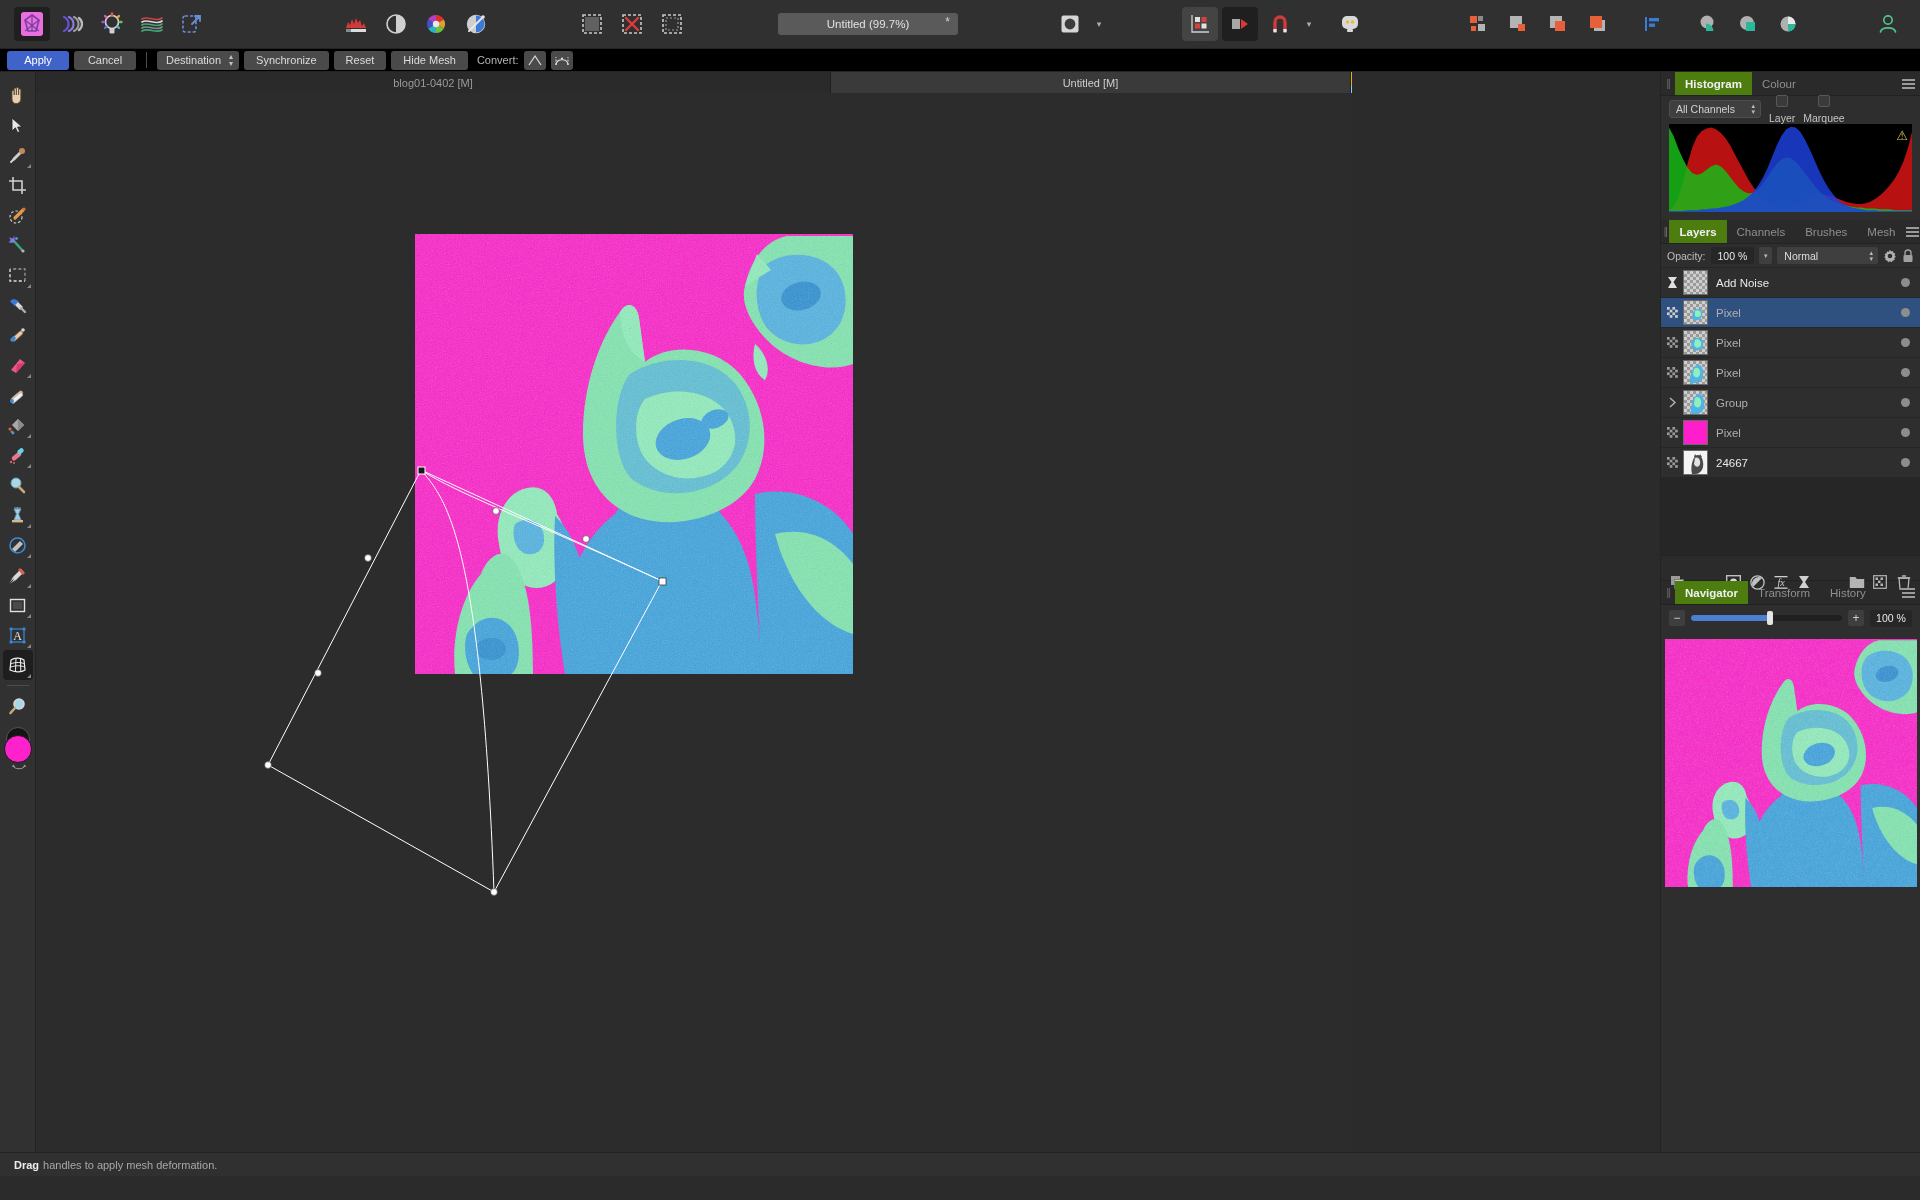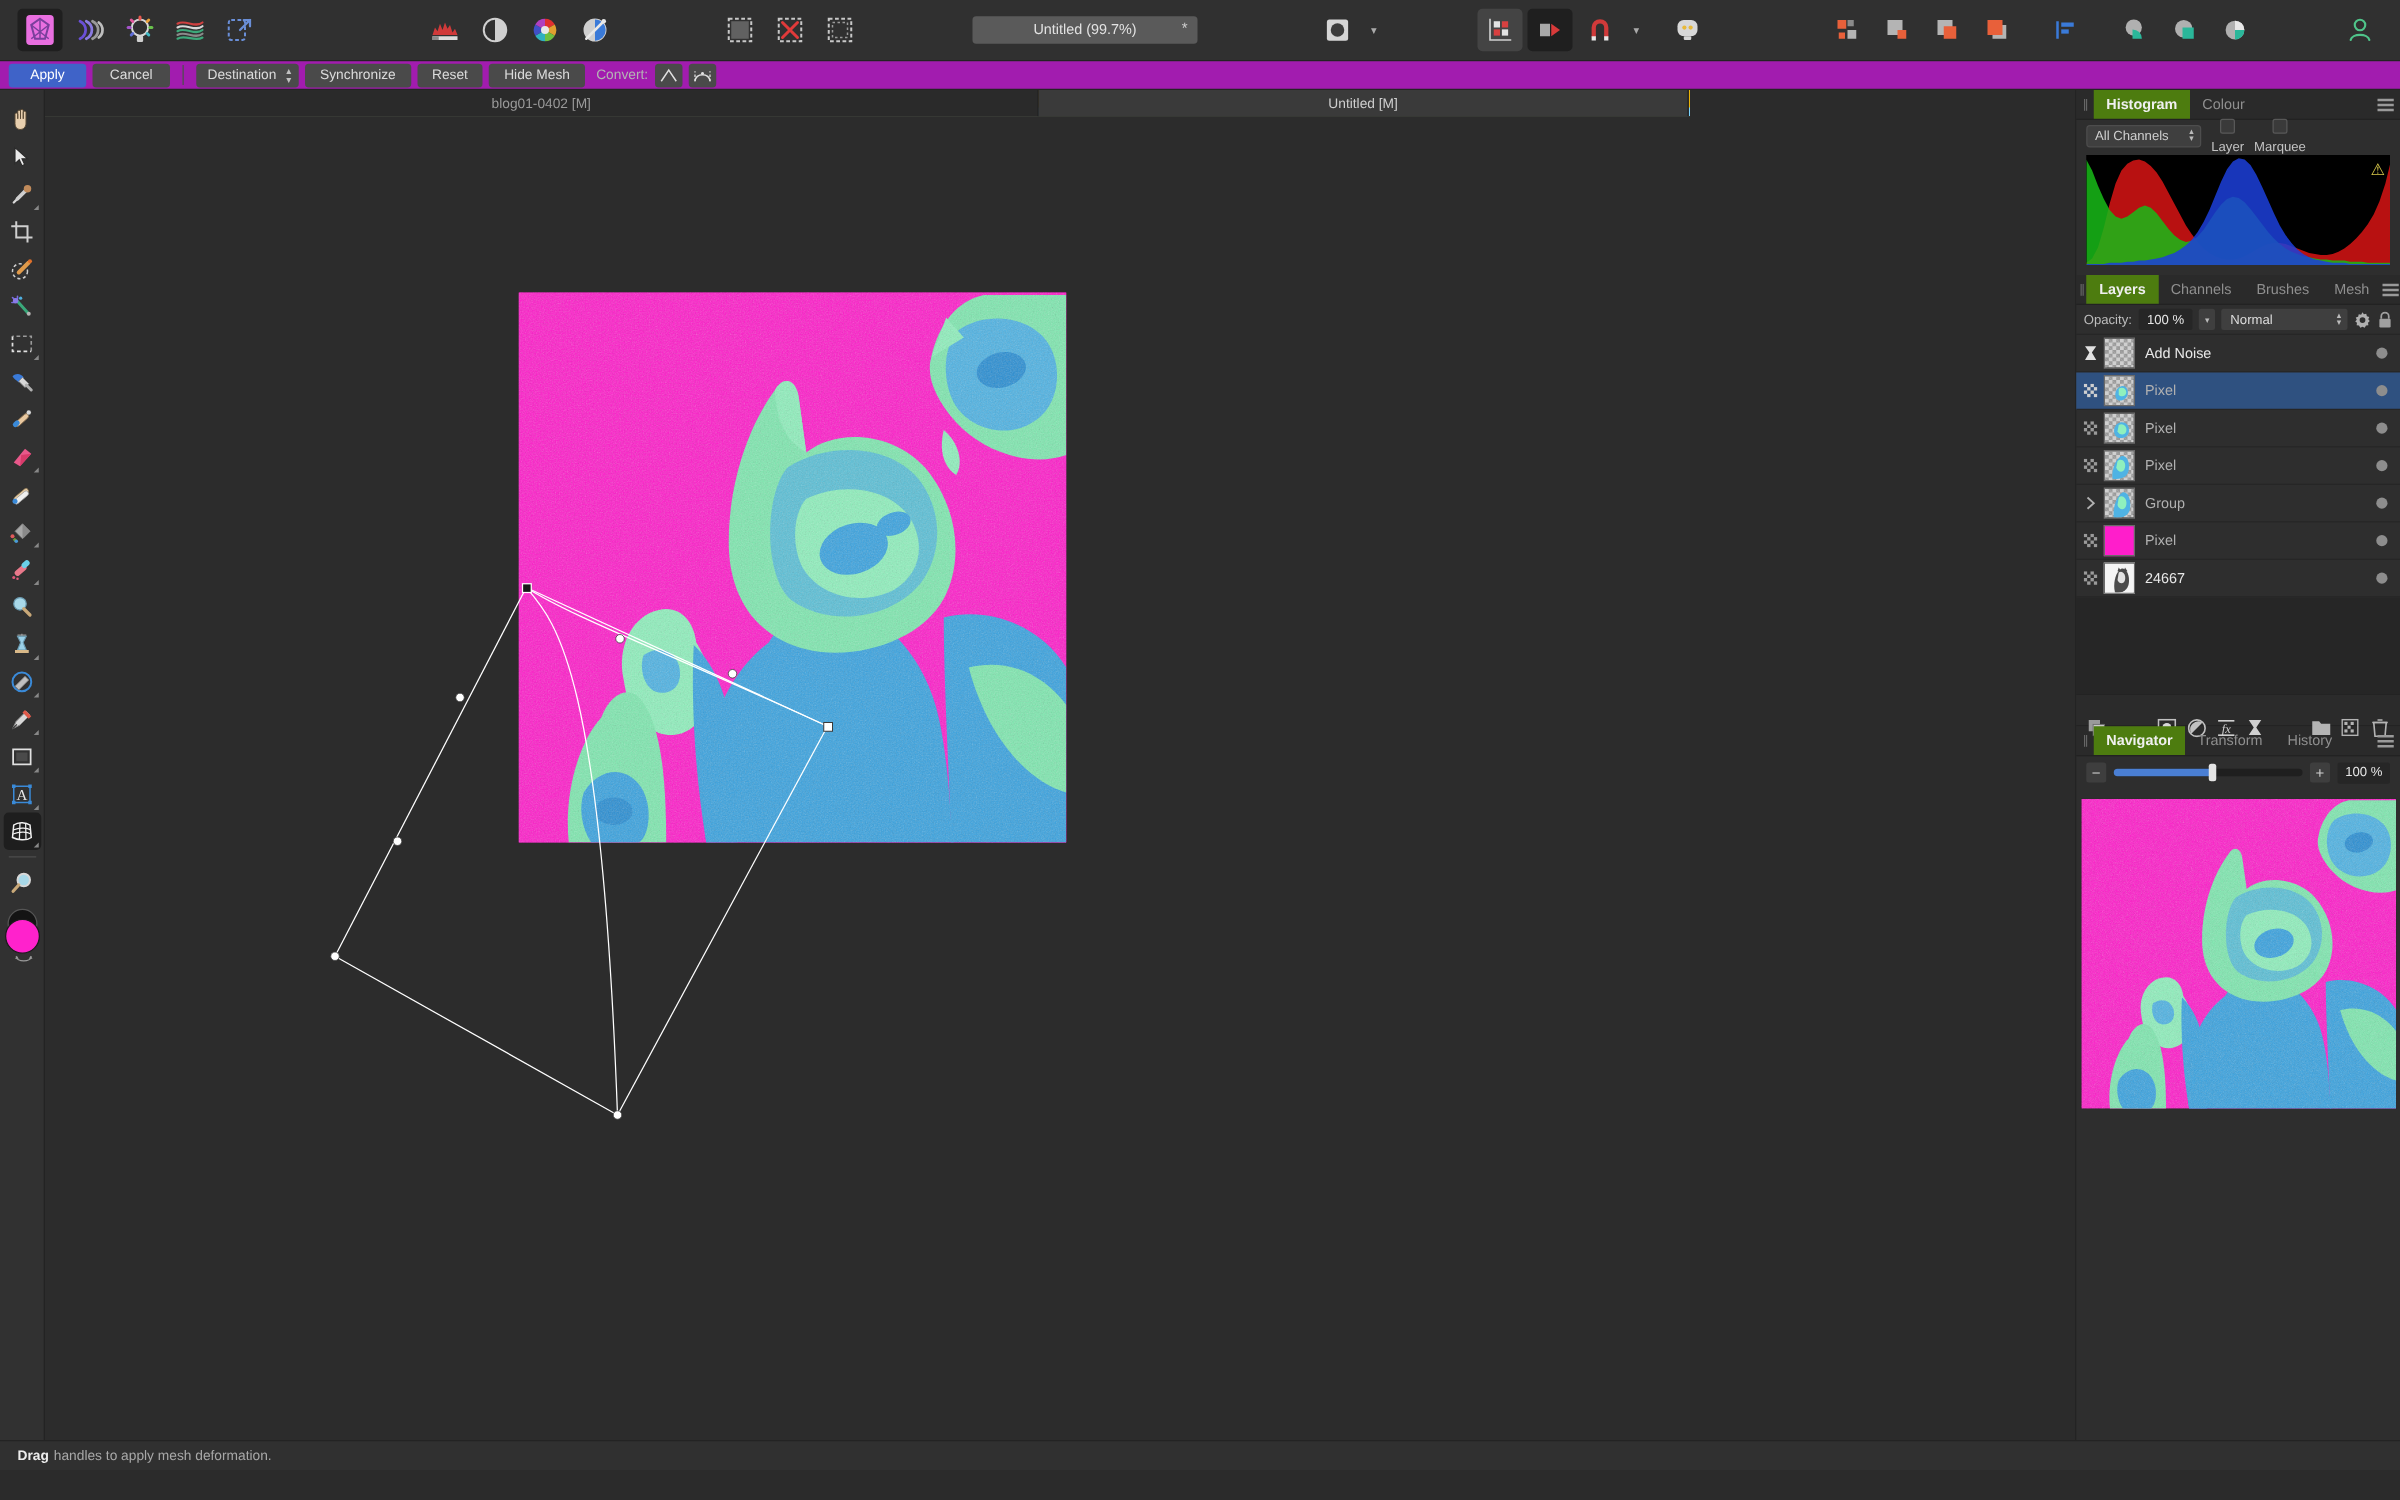--- a/index.html
+++ b/index.html
@@ -34,21 +34,21 @@
   .doc-title {
     width: 180px; height: 22px; background: #5a5a5a; border-radius: 3px;
     display: flex; align-items: center; justify-content: center;
     font-size: 11.5px; color: #e2e2e2; position: relative; cursor: pointer;
   }
   .doc-title .star { position: absolute; right: 8px; top: 2px; font-size: 12px; color:#cfcfcf;}
 
   
   .ctxbar {
     position: absolute; left: 0; top: 49px; width: 1920px; height: 23px;
-    background: #a21caf; border-bottom: 1px solid #242424;
+    background: #000000; border-bottom: 1px solid #242424;
     display: flex; align-items: center; padding-left: 7px; gap: 5px;
   }
   .ctx-btn {
     height: 19px; padding: 0 12px; border-radius: 3px; background: #4a4a4a;
     font-size: 11px; color: #dcdcdc; display: flex; align-items: center;
     justify-content: center; cursor: pointer; white-space: nowrap;
   }
   .ctx-btn.primary { background: #3f63c8; color:#fff; min-width: 62px; }
   .ctx-sep { width:1px; height:16px; background:#4e4e4e; margin:0 5px;}
   .ctx-select {

